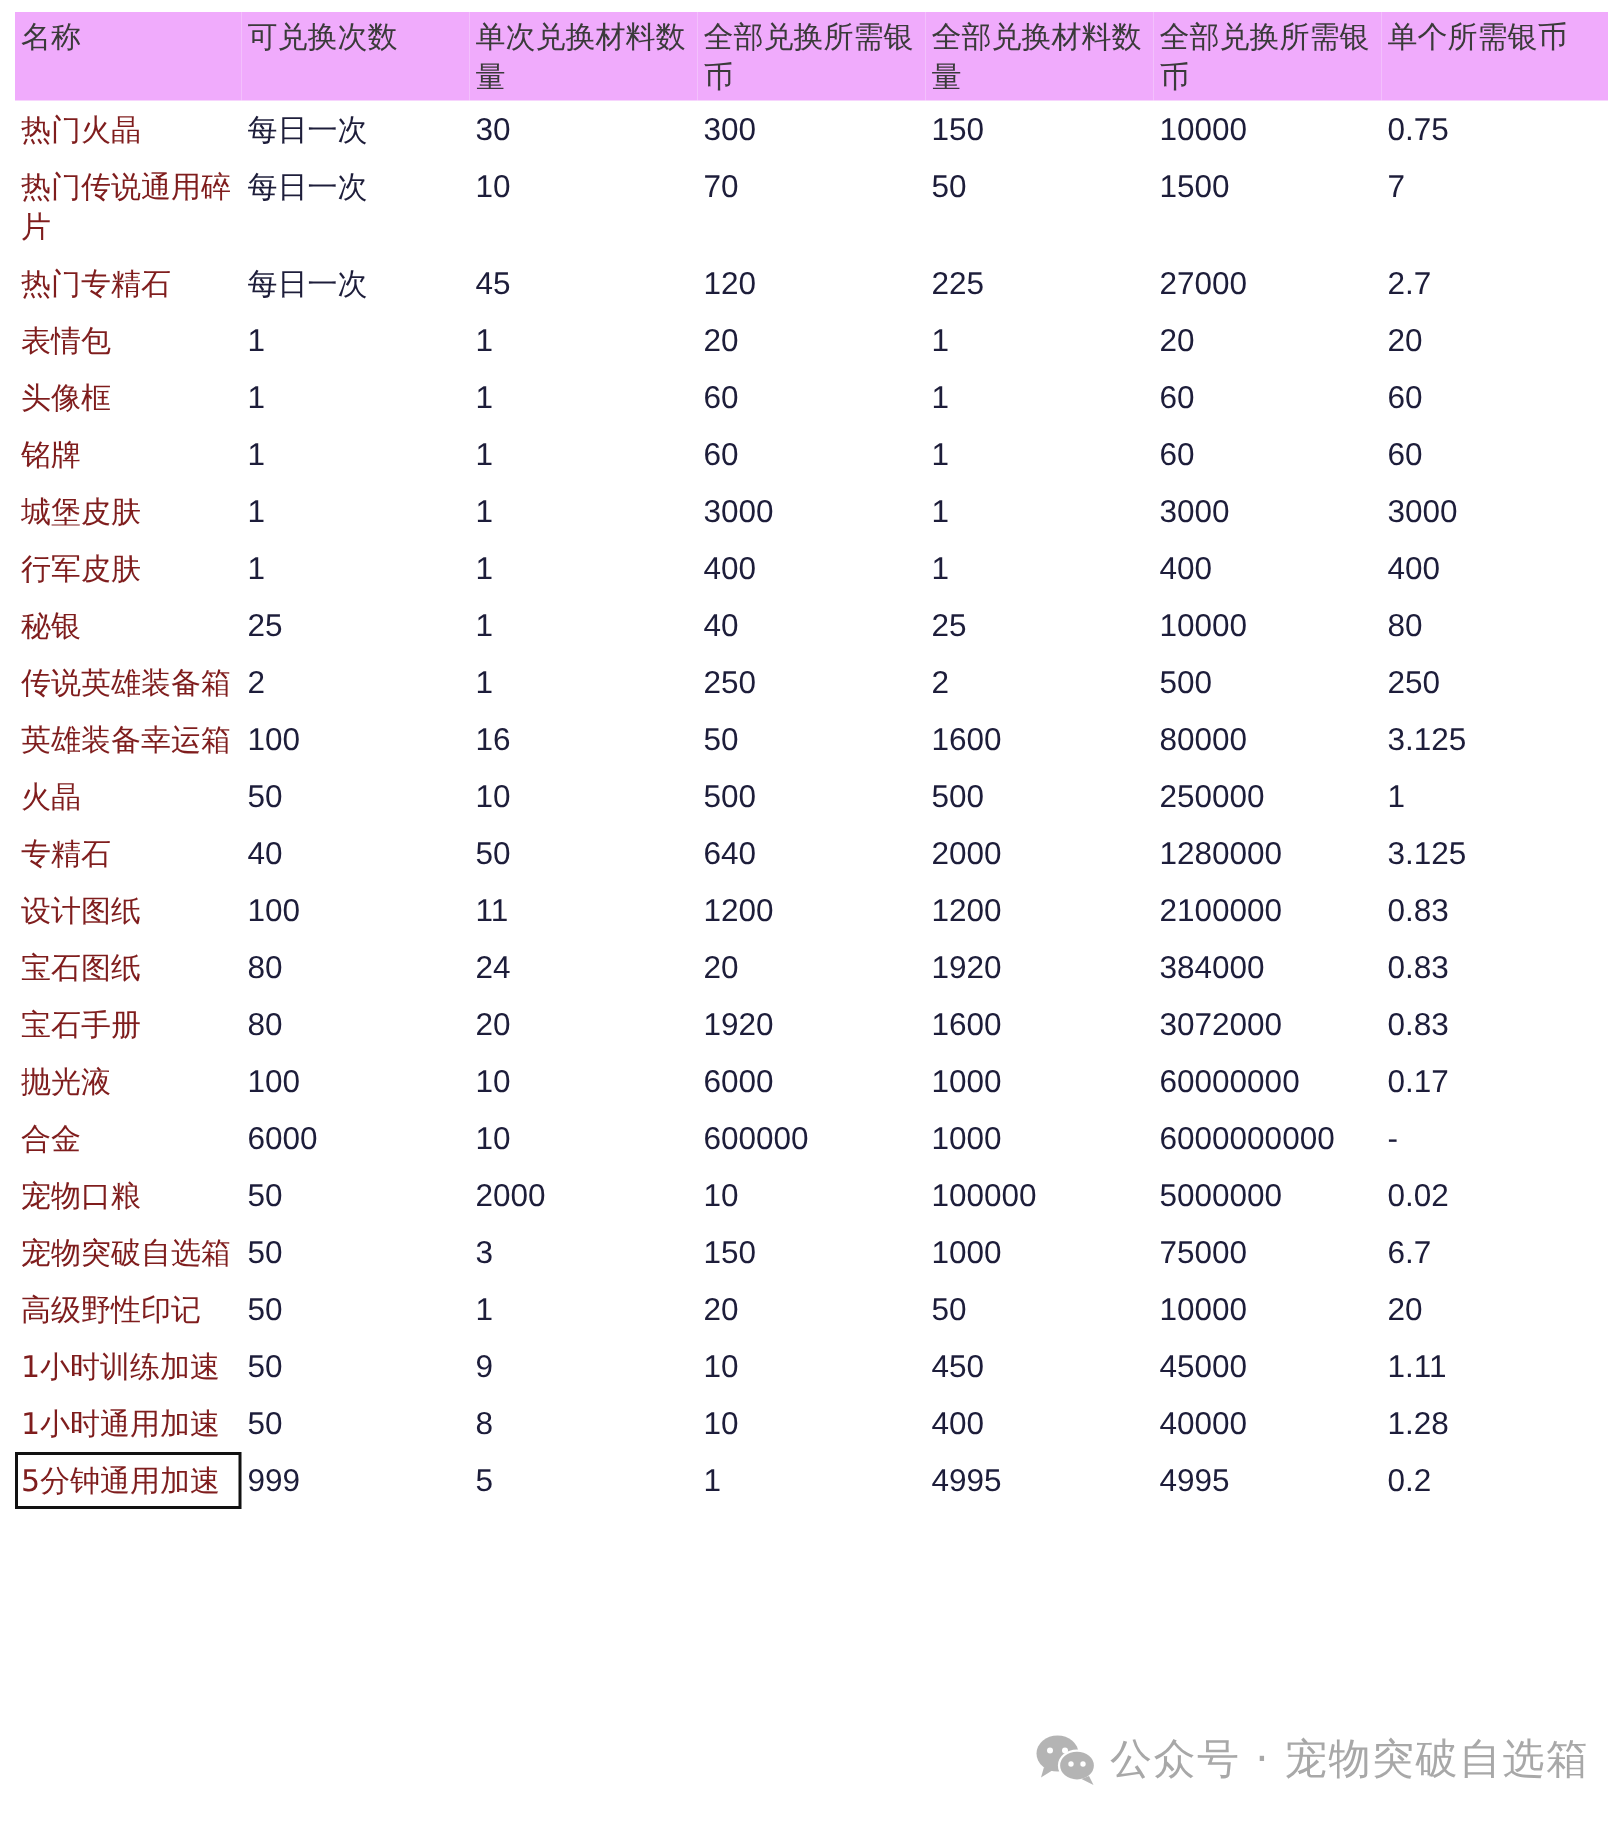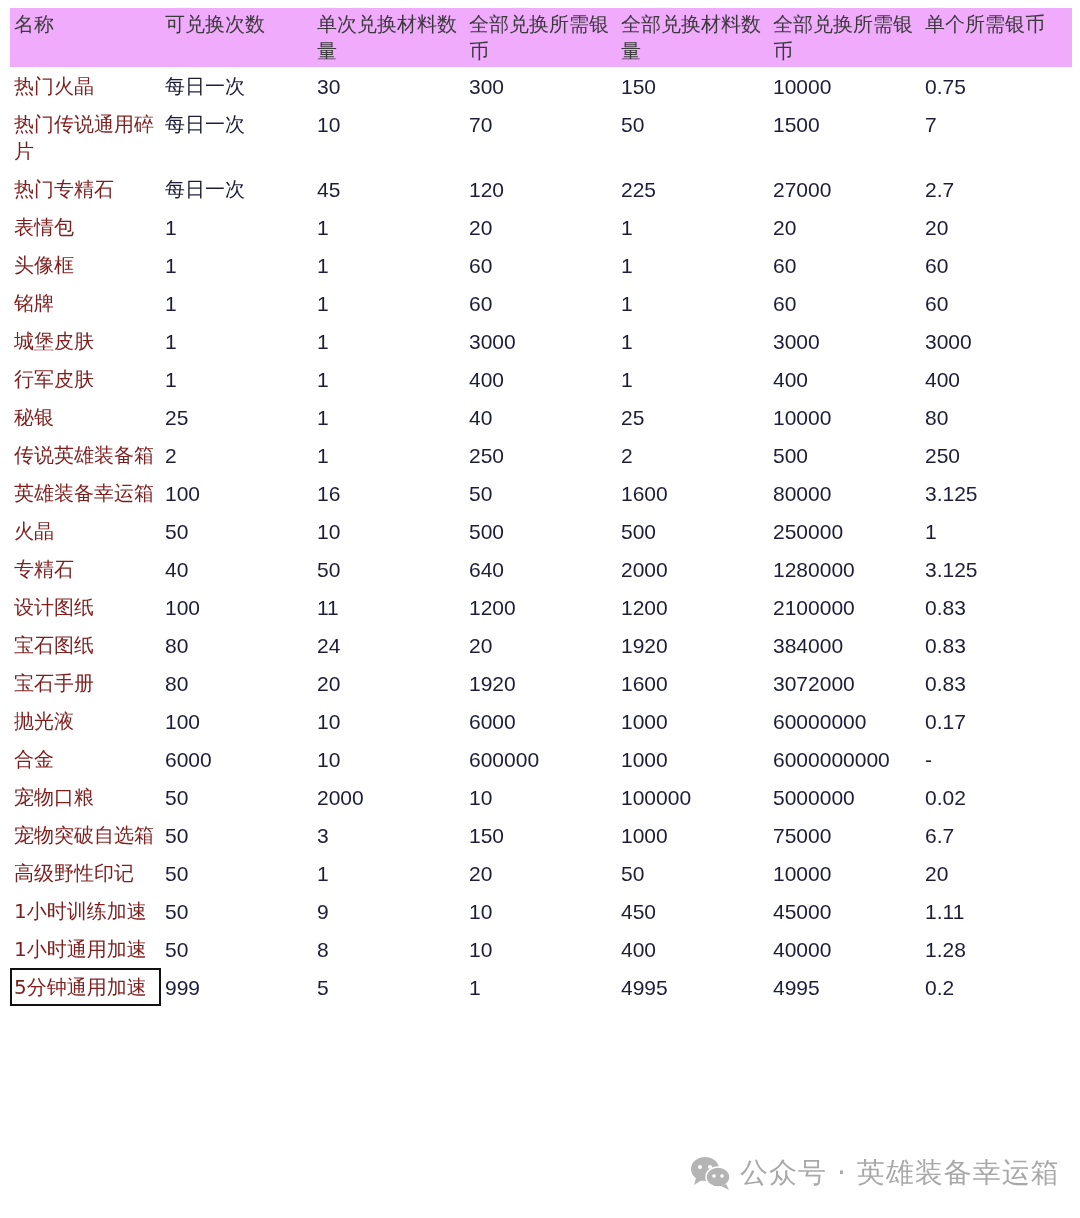--- a/index.html
+++ b/index.html
@@ -273,14 +273,14 @@
   <svg width="42" height="36" viewBox="0 0 42 36">
     <ellipse cx="15" cy="14" rx="14" ry="12" fill="#a8a8a8"></ellipse>
     <path d="M6 23 L4 30 L12 25 Z" fill="#a8a8a8"></path>
     <circle cx="10" cy="12" r="2" fill="#fff"></circle>
     <circle cx="20" cy="12" r="2" fill="#fff"></circle>
     <ellipse cx="28" cy="22" rx="12" ry="10" fill="#a8a8a8" stroke="#fff" stroke-width="1.5"></ellipse>
     <path d="M36 29 L39 35 L31 31 Z" fill="#a8a8a8"></path>
     <circle cx="24" cy="21" r="1.8" fill="#fff"></circle>
     <circle cx="32" cy="21" r="1.8" fill="#fff"></circle>
   </svg>
-  <span>公众号 · 英雄装备幸运箱</span>
+  <span>公众号 · 宠物突破自选箱</span>
 </div>
 
 </body></html>

